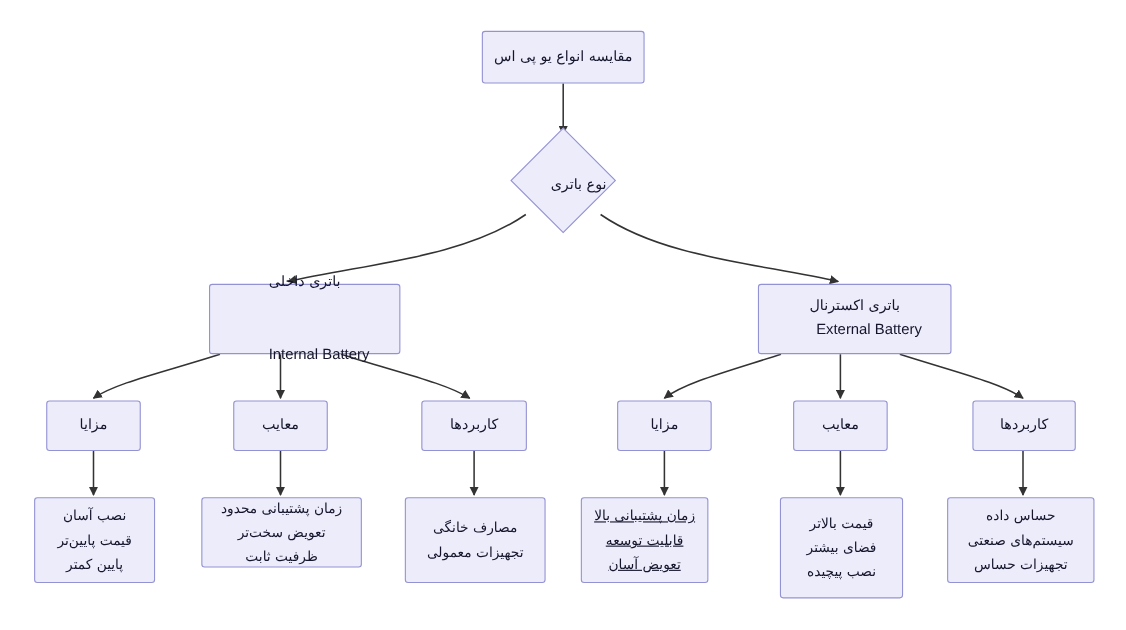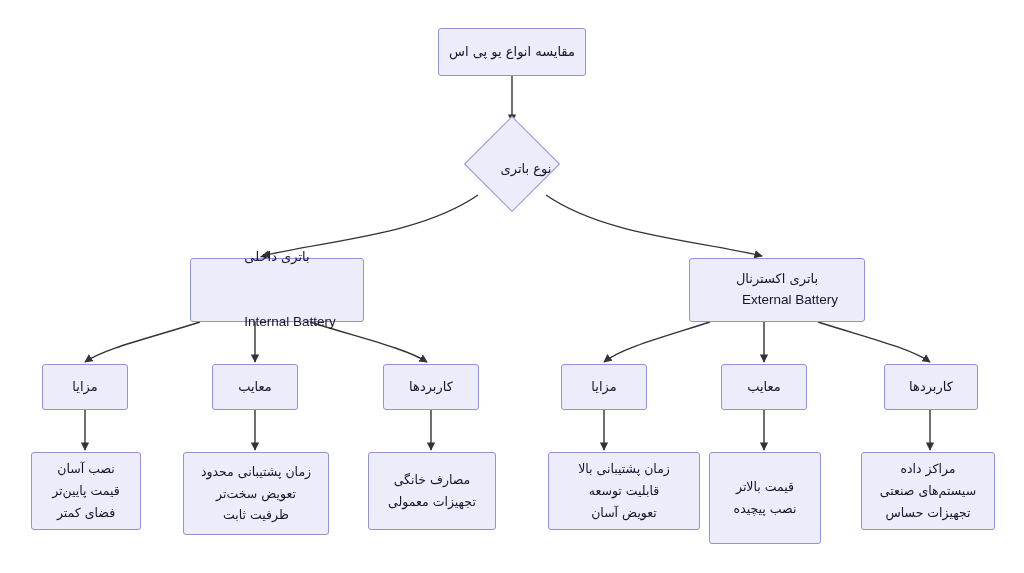--- a/index.html
+++ b/index.html
@@ -143,40 +143,41 @@
   <div class="node" style="left:721px; top:364px; width:86px; height:46px;">
     <span class="line">معایب</span>
   </div>
   <div class="node" style="left:884px; top:364px; width:94px; height:46px;">
     <span class="line">کاربردها</span>
   </div>
 
   <div class="node leaf" style="left:31px; top:452px; width:110px; height:78px;">
     <span class="line">نصب آسان</span>
     <span class="line">قیمت پایین‌تر</span>
-    <span class="line">فضای کمتر</span>
+    <span class="line">پایین کمتر</span>
   </div>
-  <div class="node leaf" style="left:183px; top:452px; width:146px; height:83px;">
+  <div class="node leaf" style="left:183px; top:452px; width:146px; height:64px;">
     <span class="line">زمان پشتیبانی محدود</span>
     <span class="line">تعویض سخت‌تر</span>
     <span class="line">ظرفیت ثابت</span>
   </div>
   <div class="node leaf" style="left:368px; top:452px; width:128px; height:78px;">
     <span class="line">مصارف خانگی</span>
     <span class="line">تجهیزات معمولی</span>
   </div>
 
-  <div class="node leaf" style="left:548px; top:452px; width:152px; height:78px;">
+  <div class="node leaf" style="left:528px; top:452px; width:116px; height:78px;text-decoration:underline;">
     <span class="line">زمان پشتیبانی بالا</span>
     <span class="line">قابلیت توسعه</span>
     <span class="line">تعویض آسان</span>
   </div>
   <div class="node leaf" style="left:709px; top:452px; width:112px; height:92px;">
     <span class="line">قیمت بالاتر</span>
+    <span class="line">فضای بیشتر</span>
     <span class="line">نصب پیچیده</span>
   </div>
   <div class="node leaf" style="left:861px; top:452px; width:134px; height:78px;">
-    <span class="line">مراکز داده</span>
+    <span class="line">حساس داده</span>
     <span class="line">سیستم‌های صنعتی</span>
     <span class="line">تجهیزات حساس</span>
   </div>
 
 </div>
 
 </body></html>

